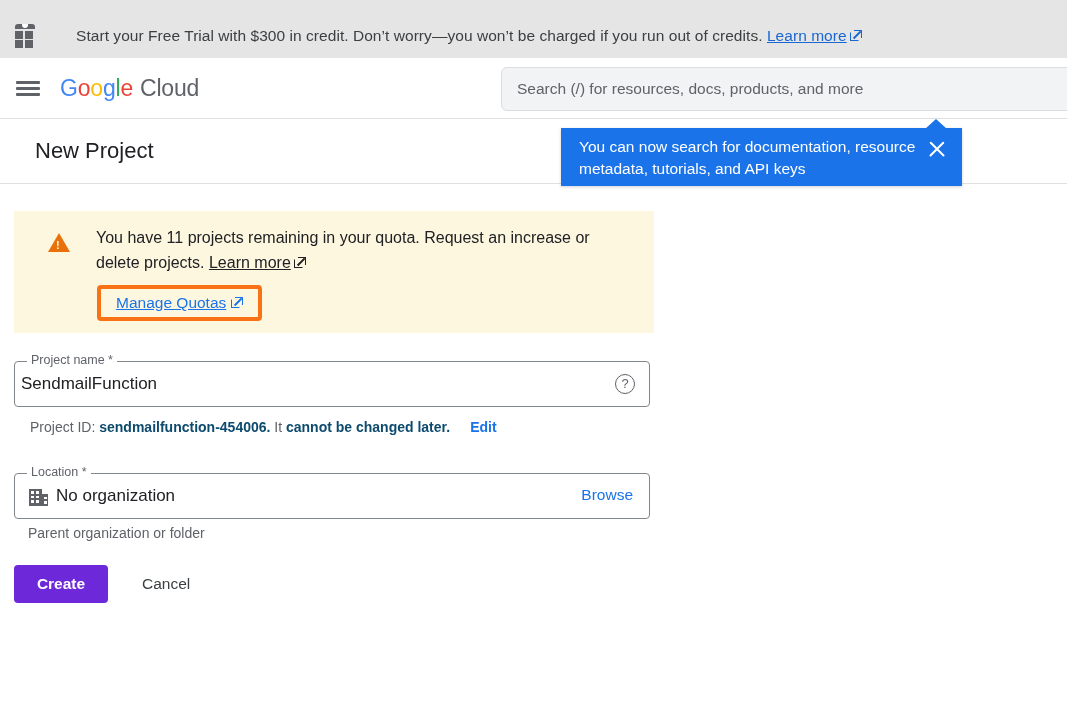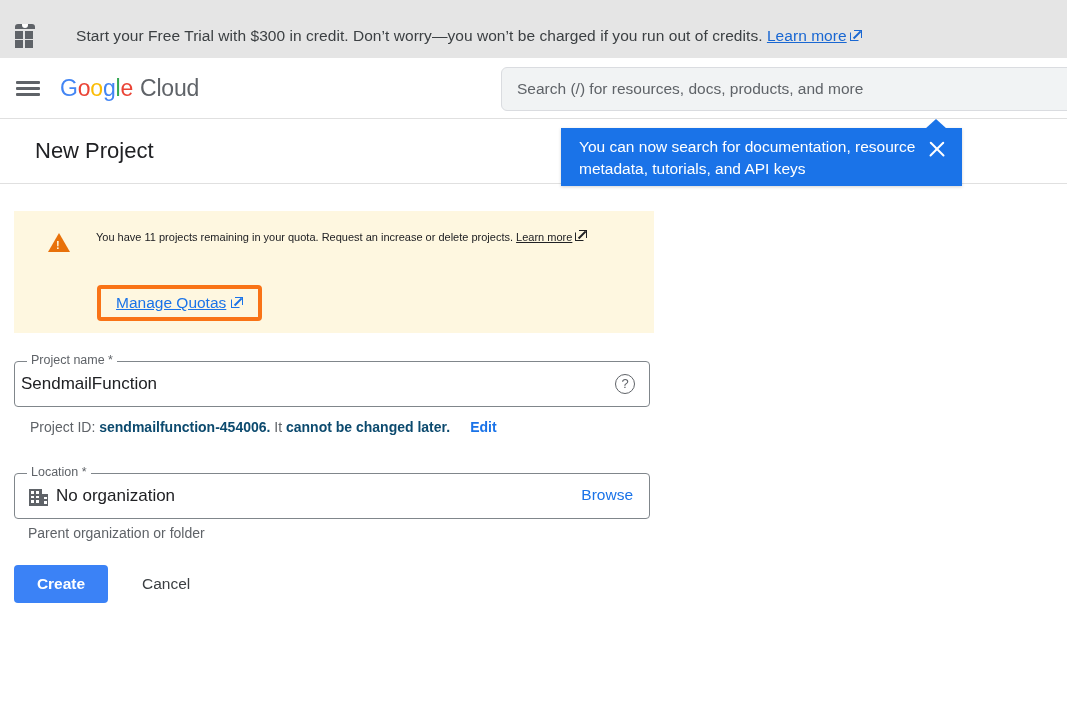--- a/index.html
+++ b/index.html
@@ -161,21 +161,21 @@
   }
   .warn .tri::after {
     content: "!";
     position: absolute; left: -3px; top: 6px;
     font-size: 11px; font-weight: bold; color: #fef7e0;
     font-family: "Liberation Sans", sans-serif;
     line-height: 12px;
   }
   .warn .wtext {
     position: absolute; left: 82px; top: 14px; width: 535px;
-    font-size: 11px; line-height: 25px; color: #202124;
+    font-size: 16px; line-height: 25px; color: #202124;
   }
   .warn .wlink {
     color: #202124; text-decoration: underline; cursor: pointer;
   }
   .quota-btn {
     position: absolute; left: 97px; top: 285px;
     height: 36px; padding: 0 15px;
     background: transparent;
     border: 4px solid #f97316;
     border-radius: 4px;
@@ -245,21 +245,21 @@
   }
   .hint-location {
     position: absolute; left: 28px; top: 525px;
     font-size: 14px; color: #5f6368;
   }
 
   
   .create-btn {
     position: absolute; left: 14px; top: 565px;
     width: 94px; height: 38px;
-    background: #3b82f6; color: #ffffff;
+    background: #6d28d9; color: #ffffff;
     border: none; border-radius: 4px;
     font-size: 15.5px; font-weight: bold;
     font-family: "Liberation Sans", sans-serif;
     cursor: pointer;
   }
   .cancel-btn {
     position: absolute; left: 128px; top: 565px;
     height: 38px; padding: 0 14px;
     background: transparent; color: #3c4043;
     border: none; border-radius: 4px;

